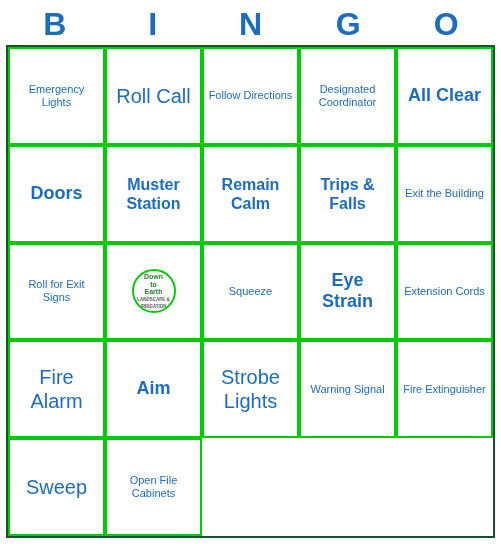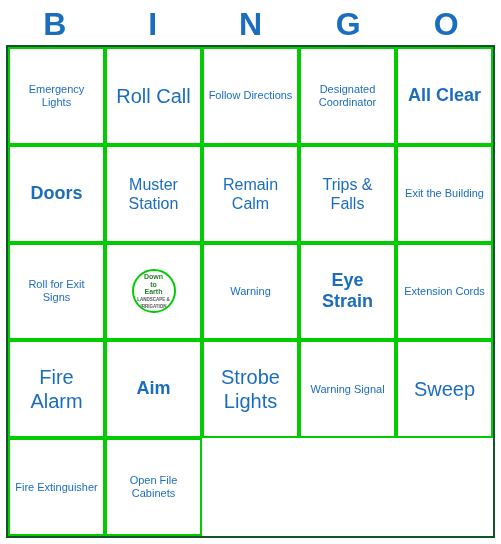--- a/index.html
+++ b/index.html
@@ -53,21 +53,21 @@
     .cell-text.large {
       font-size: 20px;
       font-weight: normal;
     }
     .cell-text.xlarge {
       font-size: 18px;
       font-weight: bold;
     }
     .cell-text.medium {
       font-size: 16px;
-      font-weight: normal;
+      font-weight: bold;
     }
     .free-cell {
       flex-direction: column;
       gap: 2px;
     }
     .logo-circle {
       width: 44px;
       height: 44px;
       border-radius: 50%;
       border: 2px solid #00cc00;
@@ -129,42 +129,42 @@
     </div>
     <div class="cell">
       <span class="cell-text">Roll for Exit Signs</span>
     </div>
     <div class="cell free-cell">
       <div class="logo-circle">
         <div class="logo-text-small"><span style="color:#2a7a2a;font-size:7px;font-weight:bold;">Down<br>to<br>Earth</span><br><span style="font-size:4.5px;color:#555;">LANDSCAPE &amp;<br>IRRIGATION</span></div>
       </div>
     </div>
     <div class="cell">
-      <span class="cell-text">Warning</span>
+      <span class="cell-text">Squeeze</span>
     </div>
     <div class="cell">
       <span class="cell-text xlarge">Eye Strain</span>
     </div>
     <div class="cell">
       <span class="cell-text">Extension Cords</span>
     </div>
     <div class="cell">
       <span class="cell-text large">Fire Alarm</span>
     </div>
     <div class="cell">
       <span class="cell-text xlarge">Aim</span>
     </div>
     <div class="cell">
       <span class="cell-text large">Strobe Lights</span>
     </div>
     <div class="cell">
       <span class="cell-text">Warning Signal</span>
     </div>
     <div class="cell">
-      <span class="cell-text large">Sweep</span>
+      <span class="cell-text">Fire Extinguisher</span>
     </div>
     <div class="cell">
-      <span class="cell-text">Fire Extinguisher</span>
+      <span class="cell-text large">Sweep</span>
     </div>
     <div class="cell">
       <span class="cell-text">Open File Cabinets</span>
     </div>
   </div>
 
 </body></html>

